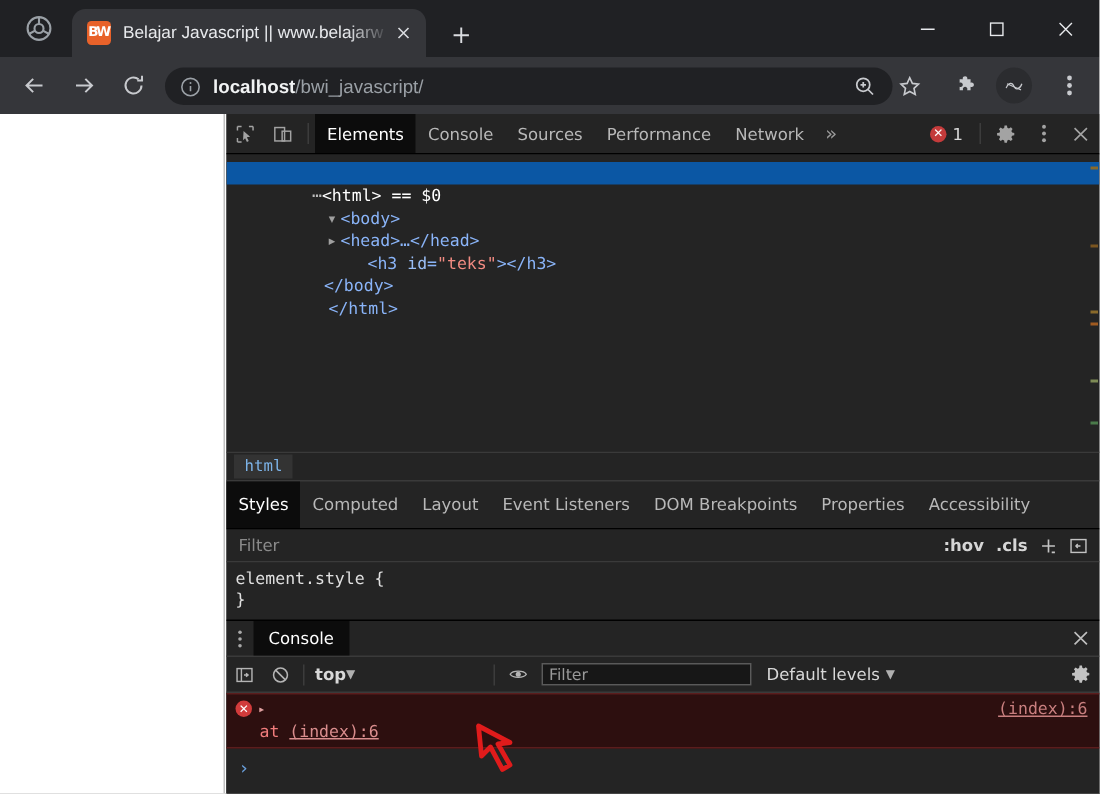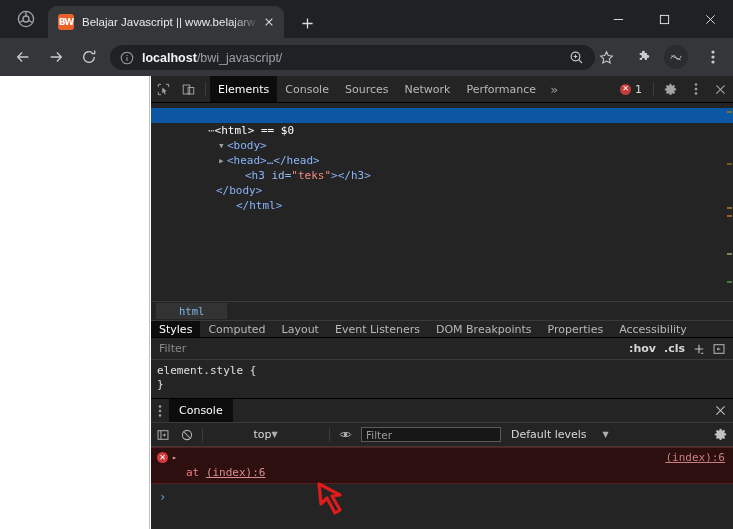--- a/index.html
+++ b/index.html
@@ -161,26 +161,26 @@
   .dom-scroll-ticks { position: absolute; right: 0; top: 0; width: 8px; height: 100%; }
   .tick { position: absolute; right: 1px; width: 5px; height: 2px; }
 
   
   .crumb-bar {
     height: 19px; background: #242424; border-top: 1px solid #3a3a3a;
     display: flex; align-items: center;
   }
   .crumb {
     font-size: 10.5px; color: #7cb3e8; background: #333333;
-    padding: 2px 23px; margin-left: 5px; font-family: "DejaVu Sans Mono", monospace;
+    padding: 2px 7px; margin-left: 5px; font-family: "DejaVu Sans Mono", monospace;
   }
 
   
   .st-tabs {
-    height: 18px; background: #242424; border-top: 1px solid #3a3a3a;
+    height: 33px; background: #242424; border-top: 1px solid #3a3a3a;
     border-bottom: 1px solid #000;
     display: flex; align-items: stretch;
   }
   .st-tab {
     display: flex; align-items: center; padding: 0 8px;
     font-size: 11px; color: #b8b8b8; white-space: nowrap;
   }
   .st-tab.active { background: #0c0c0c; color: #fff; }
 
   .filter-bar {
@@ -211,51 +211,51 @@
   }
   .dr-close { margin-left: auto; width: 26px; display: flex; align-items: center; justify-content: center; color: #bdbdbd; }
 
   .console-toolbar {
     height: 24px; display: flex; align-items: center; gap: 0;
     border-bottom: 1px solid #3a3a3a;
   }
   .ct-ico { width: 24px; display: flex; align-items: center; justify-content: center; color: #b4b4b4; }
   .ct-sep { width: 1px; height: 14px; background: #3c3c3c; margin: 0 3px; }
   .ctx-sel {
-    width: 120px; display: flex; align-items: center; justify-content: center;
-    font-size: 11px; color: #d8d8d8; padding: 0 5px 0 4px;
+    width: 120px; display: flex; align-items: center; justify-content: flex-start;
+    font-size: 11px; color: #d8d8d8; padding: 0 5px 0 4px; font-weight: bold;
   }
   .caret { font-size: 8px; color: #b0b0b0; }
   .con-filter {
     width: 140px; height: 15px; border: 1px solid #5a5a5a; background: #171717;
     font-size: 10.5px; color: #9a9a9a; line-height: 14px; padding-left: 4px;
     margin-left: 4px;
   }
-  .levels { font-size: 11px; color: #d8d8d8; margin-left: 10px; display: flex; align-items: center; gap: 16px; }
+  .levels { font-size: 11px; color: #d8d8d8; margin-left: 10px; display: flex; align-items: center; gap: 4px; }
   .ct-gear { margin-left: auto; width: 26px; display: flex; align-items: center; justify-content: center; color: #c2c2c2; }
 
   .err-block {
     background: #2d0f0f; border-top: 1px solid #5b1d1d; border-bottom: 1px solid #5b1d1d;
     position: relative; padding: 2px 0 3px 0;
     font-family: "DejaVu Sans Mono", monospace; font-size: 11px;
   }
   .err-line1 { display: flex; align-items: flex-start; padding-left: 6px; line-height: 15px; }
   .err-ico {
     width: 11px; height: 11px; border-radius: 50%; background: #d13b3b;
     display: flex; align-items: center; justify-content: center; color: #fff;
     font-size: 8px; flex: 0 0 auto; margin-top: 2px;
     font-family: "DejaVu Sans", sans-serif; line-height: 1;
   }
   .err-tri { color: #e0a0a0; margin: 0 2px 0 4px; font-size: 8px; line-height: 15px; }
   .err-msg { color: #f07c7c; white-space: pre; }
   .err-src {
     margin-left: auto; margin-right: 8px; color: #c97f7f;
     text-decoration: underline; white-space: pre;
   }
-  .err-line2 { padding-left: 35px; line-height: 15px; color: #f07c7c; white-space: pre; }
+  .err-line2 { padding-left: 22px; line-height: 15px; color: #f07c7c; white-space: pre; }
   .err-line2 u { color: #d98d8d; }
 
   .con-prompt {
     height: 40px; background: #242424; padding-left: 8px; padding-top: 2px;
     font-family: "DejaVu Sans Mono", monospace;
   }
   .prompt-caret { color: #6aa0dd; font-size: 12px; }
 
   .red-arrow { position: absolute; left: 310px; top: 480px; width: 46px; height: 44px; pointer-events: none; }
 </style>
@@ -390,24 +390,24 @@
       <div class="dt-tab active">
           <span>Elements</span>
         </div>
       <div class="dt-tab">
           <span>Console</span>
         </div>
       <div class="dt-tab">
           <span>Sources</span>
         </div>
       <div class="dt-tab">
+          <span>Performance</span>
+        </div>
+      <div class="dt-tab">
           <span>Network</span>
-        </div>
-      <div class="dt-tab">
-          <span>Performance</span>
         </div>
       <div class="dt-more">»</div>
 
       <div class="dt-right">
         <div class="err-badge">
           <span class="err-dot">✕</span>
           <span>1</span>
         </div>
         <div class="dt-sep"></div>
         <div class="dt-icobtn">
@@ -440,21 +440,21 @@
       </div>
       <div class="dom-row" style="padding-left:14px">
         <span class="arrow">▸</span><span class="tn">&lt;head&gt;…&lt;/head&gt;</span>
       </div>
       <div class="dom-row" style="padding-left:41px">
         <span class="tn">&lt;h3 </span><span class="at">id</span><span class="tn">=</span><span class="av">"teks"</span><span class="tn">&gt;&lt;/h3&gt;</span>
       </div>
       <div class="dom-row" style="padding-left:12px">
         <span class="tn">&lt;/body&gt;</span>
       </div>
-      <div class="dom-row" style="padding-left:32px">
+      <div class="dom-row" style="padding-left:15px">
         <span class="tn">&lt;/html&gt;</span>
       </div>
 
       <div class="dom-scroll-ticks">
         <div class="tick" style="top:8px;  background:#8a6a2a;"></div>
         <div class="tick" style="top:60px; background:#7a5520;"></div>
         <div class="tick" style="top:104px;background:#8a6a2a;"></div>
         <div class="tick" style="top:112px;background:#a05a20;"></div>
         <div class="tick" style="top:150px;background:#7d8a55;"></div>
         <div class="tick" style="top:178px;background:#4a7a4a;"></div>

